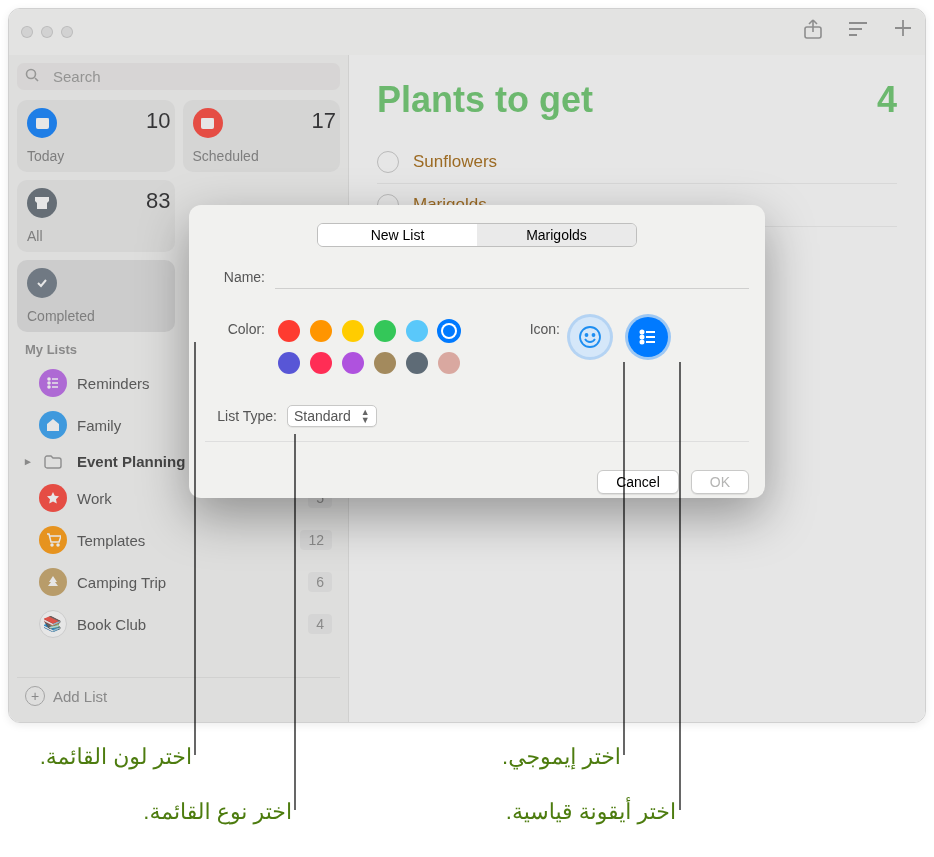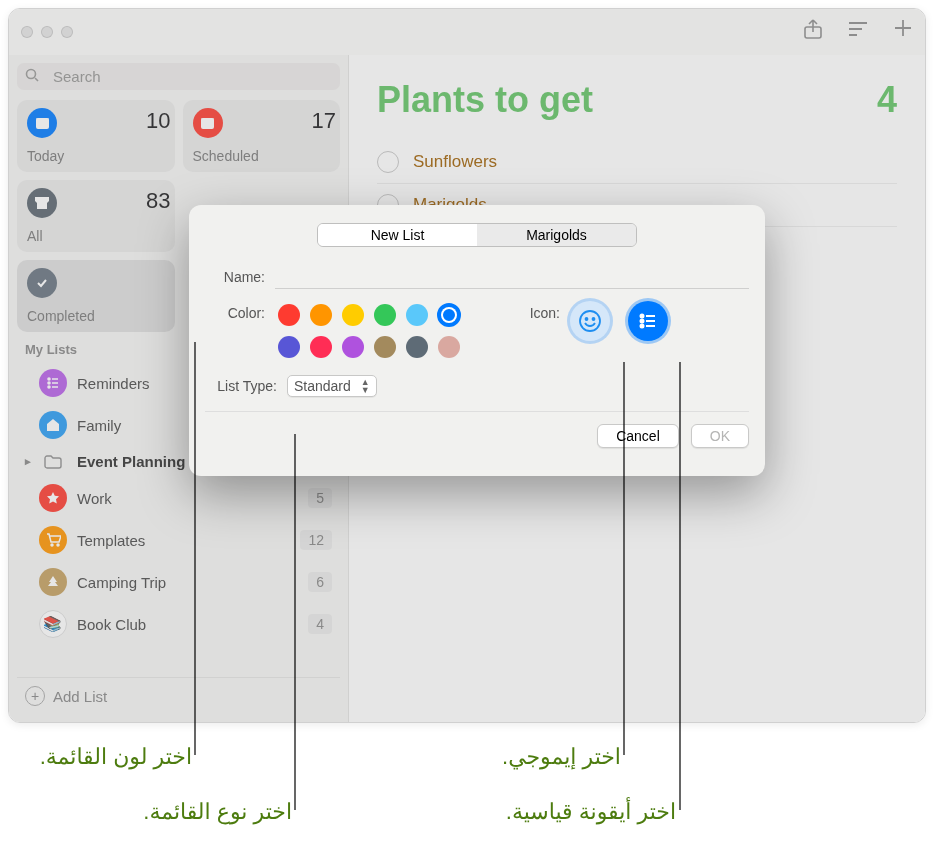--- a/index.html
+++ b/index.html
@@ -39,26 +39,26 @@
 
 
 .main { position:absolute; left:340px; right:0; top:46px; bottom:0; padding:24px 28px; background:#fff; }
 .main-title { font-size:36px; font-weight:700; color:#63c466; }
 .main-count { position:absolute; right:28px; top:24px; font-size:36px; font-weight:700; color:#63c466; }
 .reminders { margin-top:20px; }
 .reminder { display:flex; align-items:center; gap:14px; padding:10px 0; border-bottom:1px solid #eee; color:#a16207; font-size:17px; }
 .rcircle { width:22px; height:22px; border-radius:50%; border:1.5px solid #c7c7c7; flex-shrink:0; }
 
 
-.dialog { position:absolute; left:180px; top:196px; width:576px; background:#f1f1ef; border-radius:12px; box-shadow:0 18px 50px rgba(0,0,0,0.35); z-index:10; padding:18px 16px 28px; }
+.dialog { position:absolute; left:180px; top:196px; width:576px; background:#f1f1ef; border-radius:12px; box-shadow:0 18px 50px rgba(0,0,0,0.35); z-index:10; padding:18px 16px 4px; }
 .seg { display:flex; width:320px; margin:0 auto 18px; border:1px solid #bfbfbe; border-radius:6px; overflow:hidden; font-size:14px; }
 .seg div { flex:1; text-align:center; padding:3px 0; background:#eaeaea; }
 .seg .active { background:#fff; }
 
-.row { display:flex; align-items:flex-start; margin-bottom:12px; font-size:14px; color:#555; }
+.row { display:flex; align-items:flex-start; margin-bottom:28px; font-size:14px; color:#555; }
 .row .lbl { width:70px; text-align:right; padding-right:10px; padding-top:4px; }
 .name-input { flex:1; border:none; border-bottom:1px solid #cfcfce; background:transparent; height:24px; font-size:14px; }
 
 .color-icon-row { display:flex; }
 .color-col { display:flex; }
 .swatches { display:grid; grid-template-columns:repeat(6,28px); grid-auto-rows:28px; gap:4px; }
 .sw { width:22px; height:22px; border-radius:50%; margin:3px; cursor:pointer; }
 .sw.selected { width:22px; height:22px; position:relative; box-shadow:0 0 0 2px #fff inset; border:3px solid transparent; }
 .sw.selected::after { content:""; position:absolute; inset:-4px; border-radius:50%; border:2px solid currentColor; }
 

